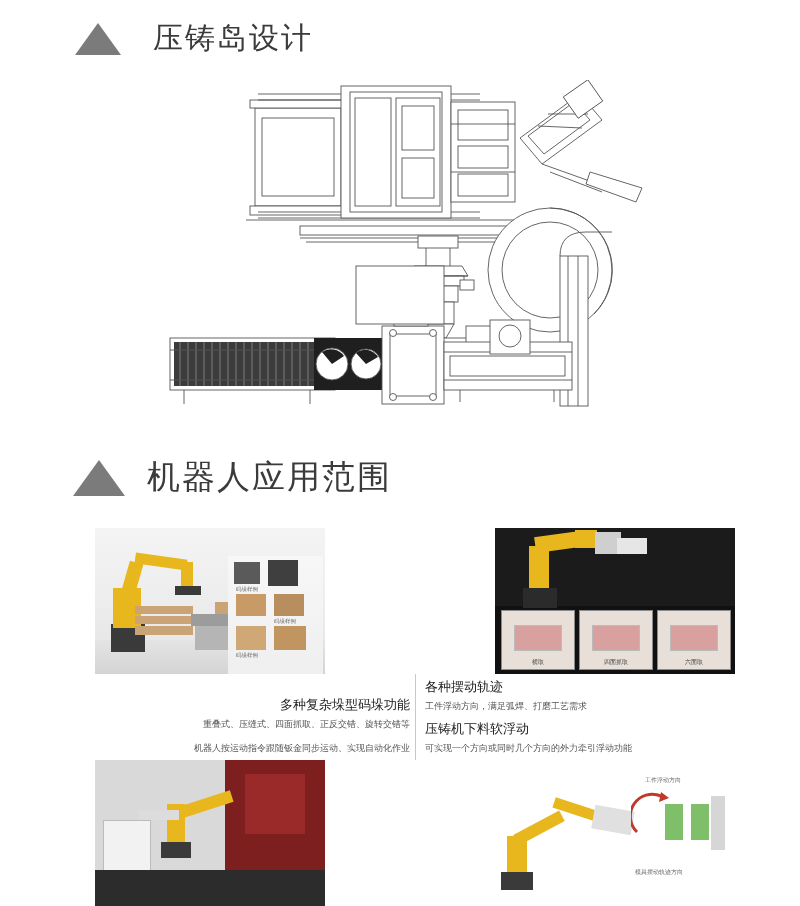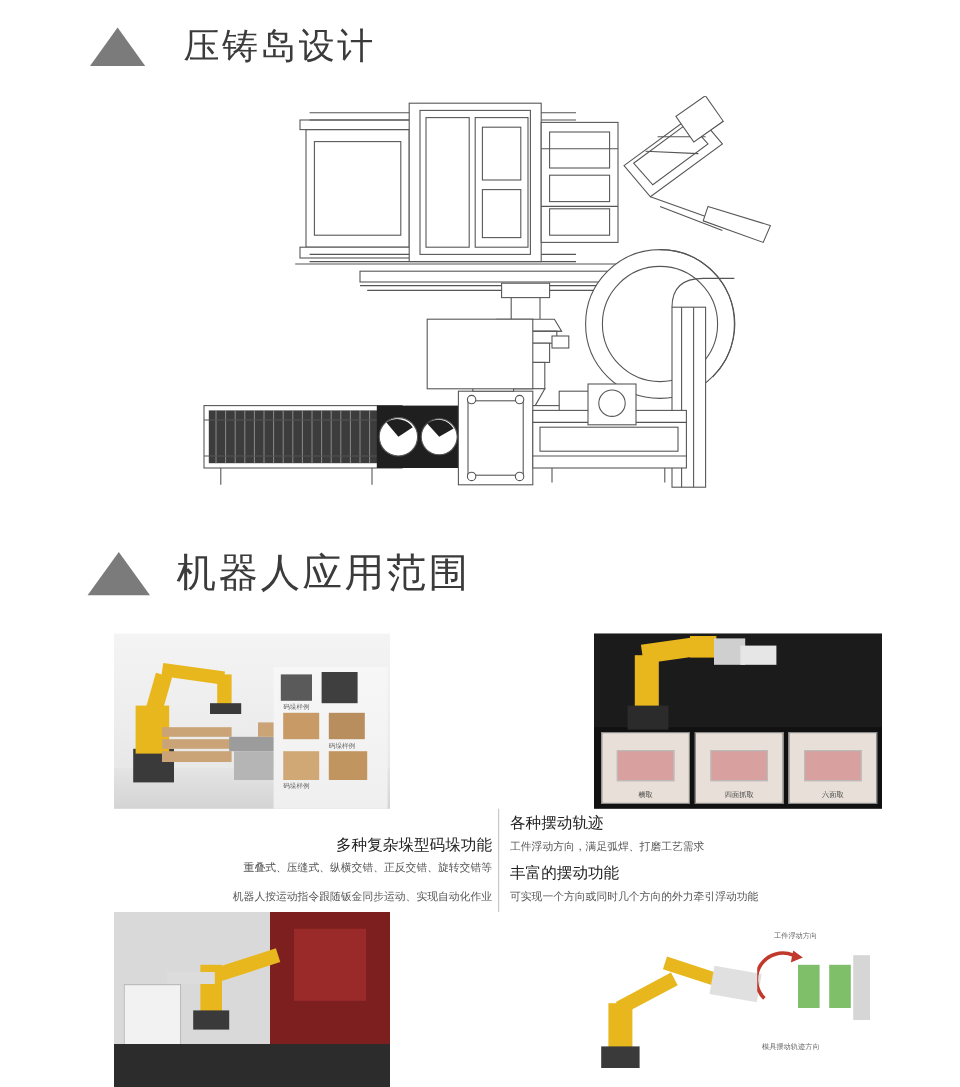--- a/index.html
+++ b/index.html
@@ -403,30 +403,30 @@
     <div style="position:absolute;left:196px;top:44px;width:18px;height:36px;background:#7fbf6a;"></div>
     <div style="position:absolute;left:216px;top:36px;width:14px;height:54px;background:#d6d6d6;"></div>
     <div class="tag-text" style="left:150px;top:16px;font-size:6px;">工件浮动方向</div>
     <div class="tag-text" style="left:140px;top:108px;font-size:6px;">模具摆动轨迹方向</div>
   </div>
 
   <div class="divider-v"></div>
 
   <div class="cap-block cap-right" id="cap-palletizing">
     <div class="cap-title">多种复杂垛型码垛功能</div>
-    <div class="cap-sub">重叠式、压缝式、纵横交错、正反交错、旋转交错等</div>
+    <div class="cap-sub">重叠式、压缝式、四面抓取、正反交错、旋转交错等</div>
   </div>
 
   <div class="cap-block cap-left" id="cap-swing">
     <div class="cap-title">各种摆动轨迹</div>
     <div class="cap-sub">工件浮动方向，满足弧焊、打磨工艺需求</div>
   </div>
 
   <div class="cap-block cap-right" id="cap-bending">
     <div class="cap-sub">机器人按运动指令跟随钣金同步运动、实现自动化作业</div>
   </div>
 
   <div class="cap-block cap-left" id="cap-float">
-    <div class="cap-title">丰富的摆动功能</div>
+    <div class="cap-title">压铸机下料软浮动</div>
     <div class="cap-sub">可实现一个方向或同时几个方向的外力牵引浮动功能</div>
   </div>
 
 </div>
 
 </body></html>

